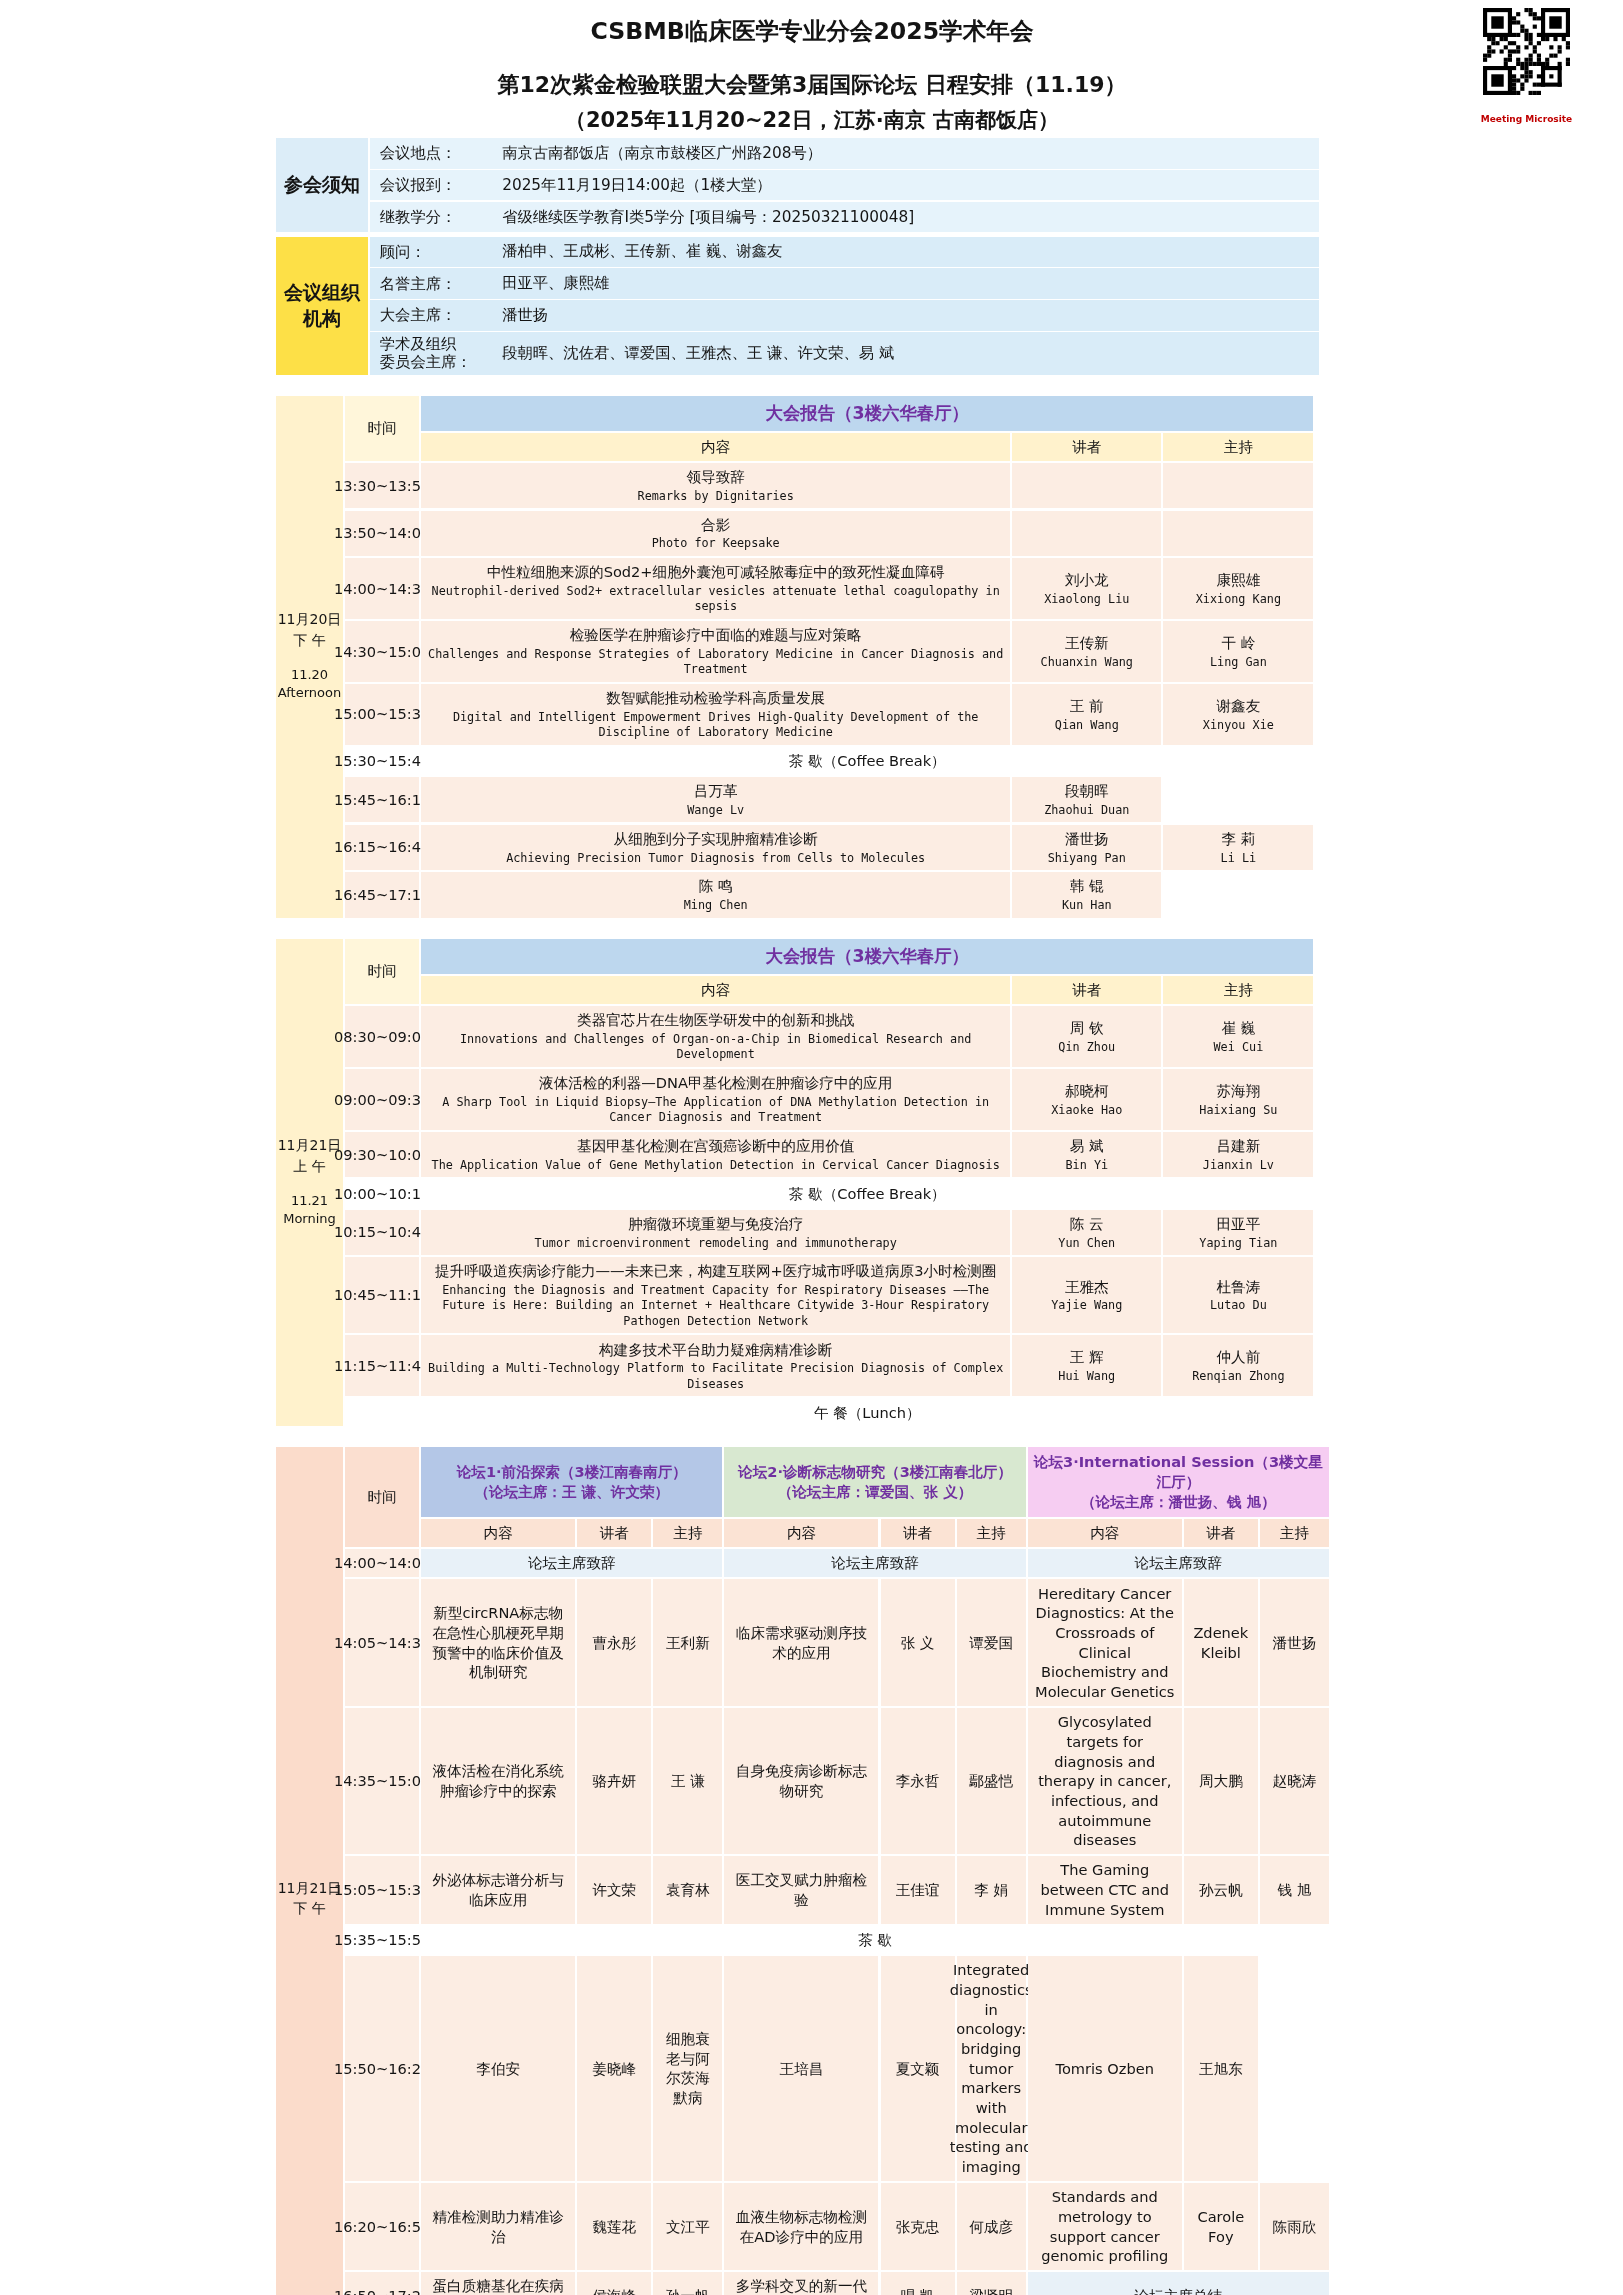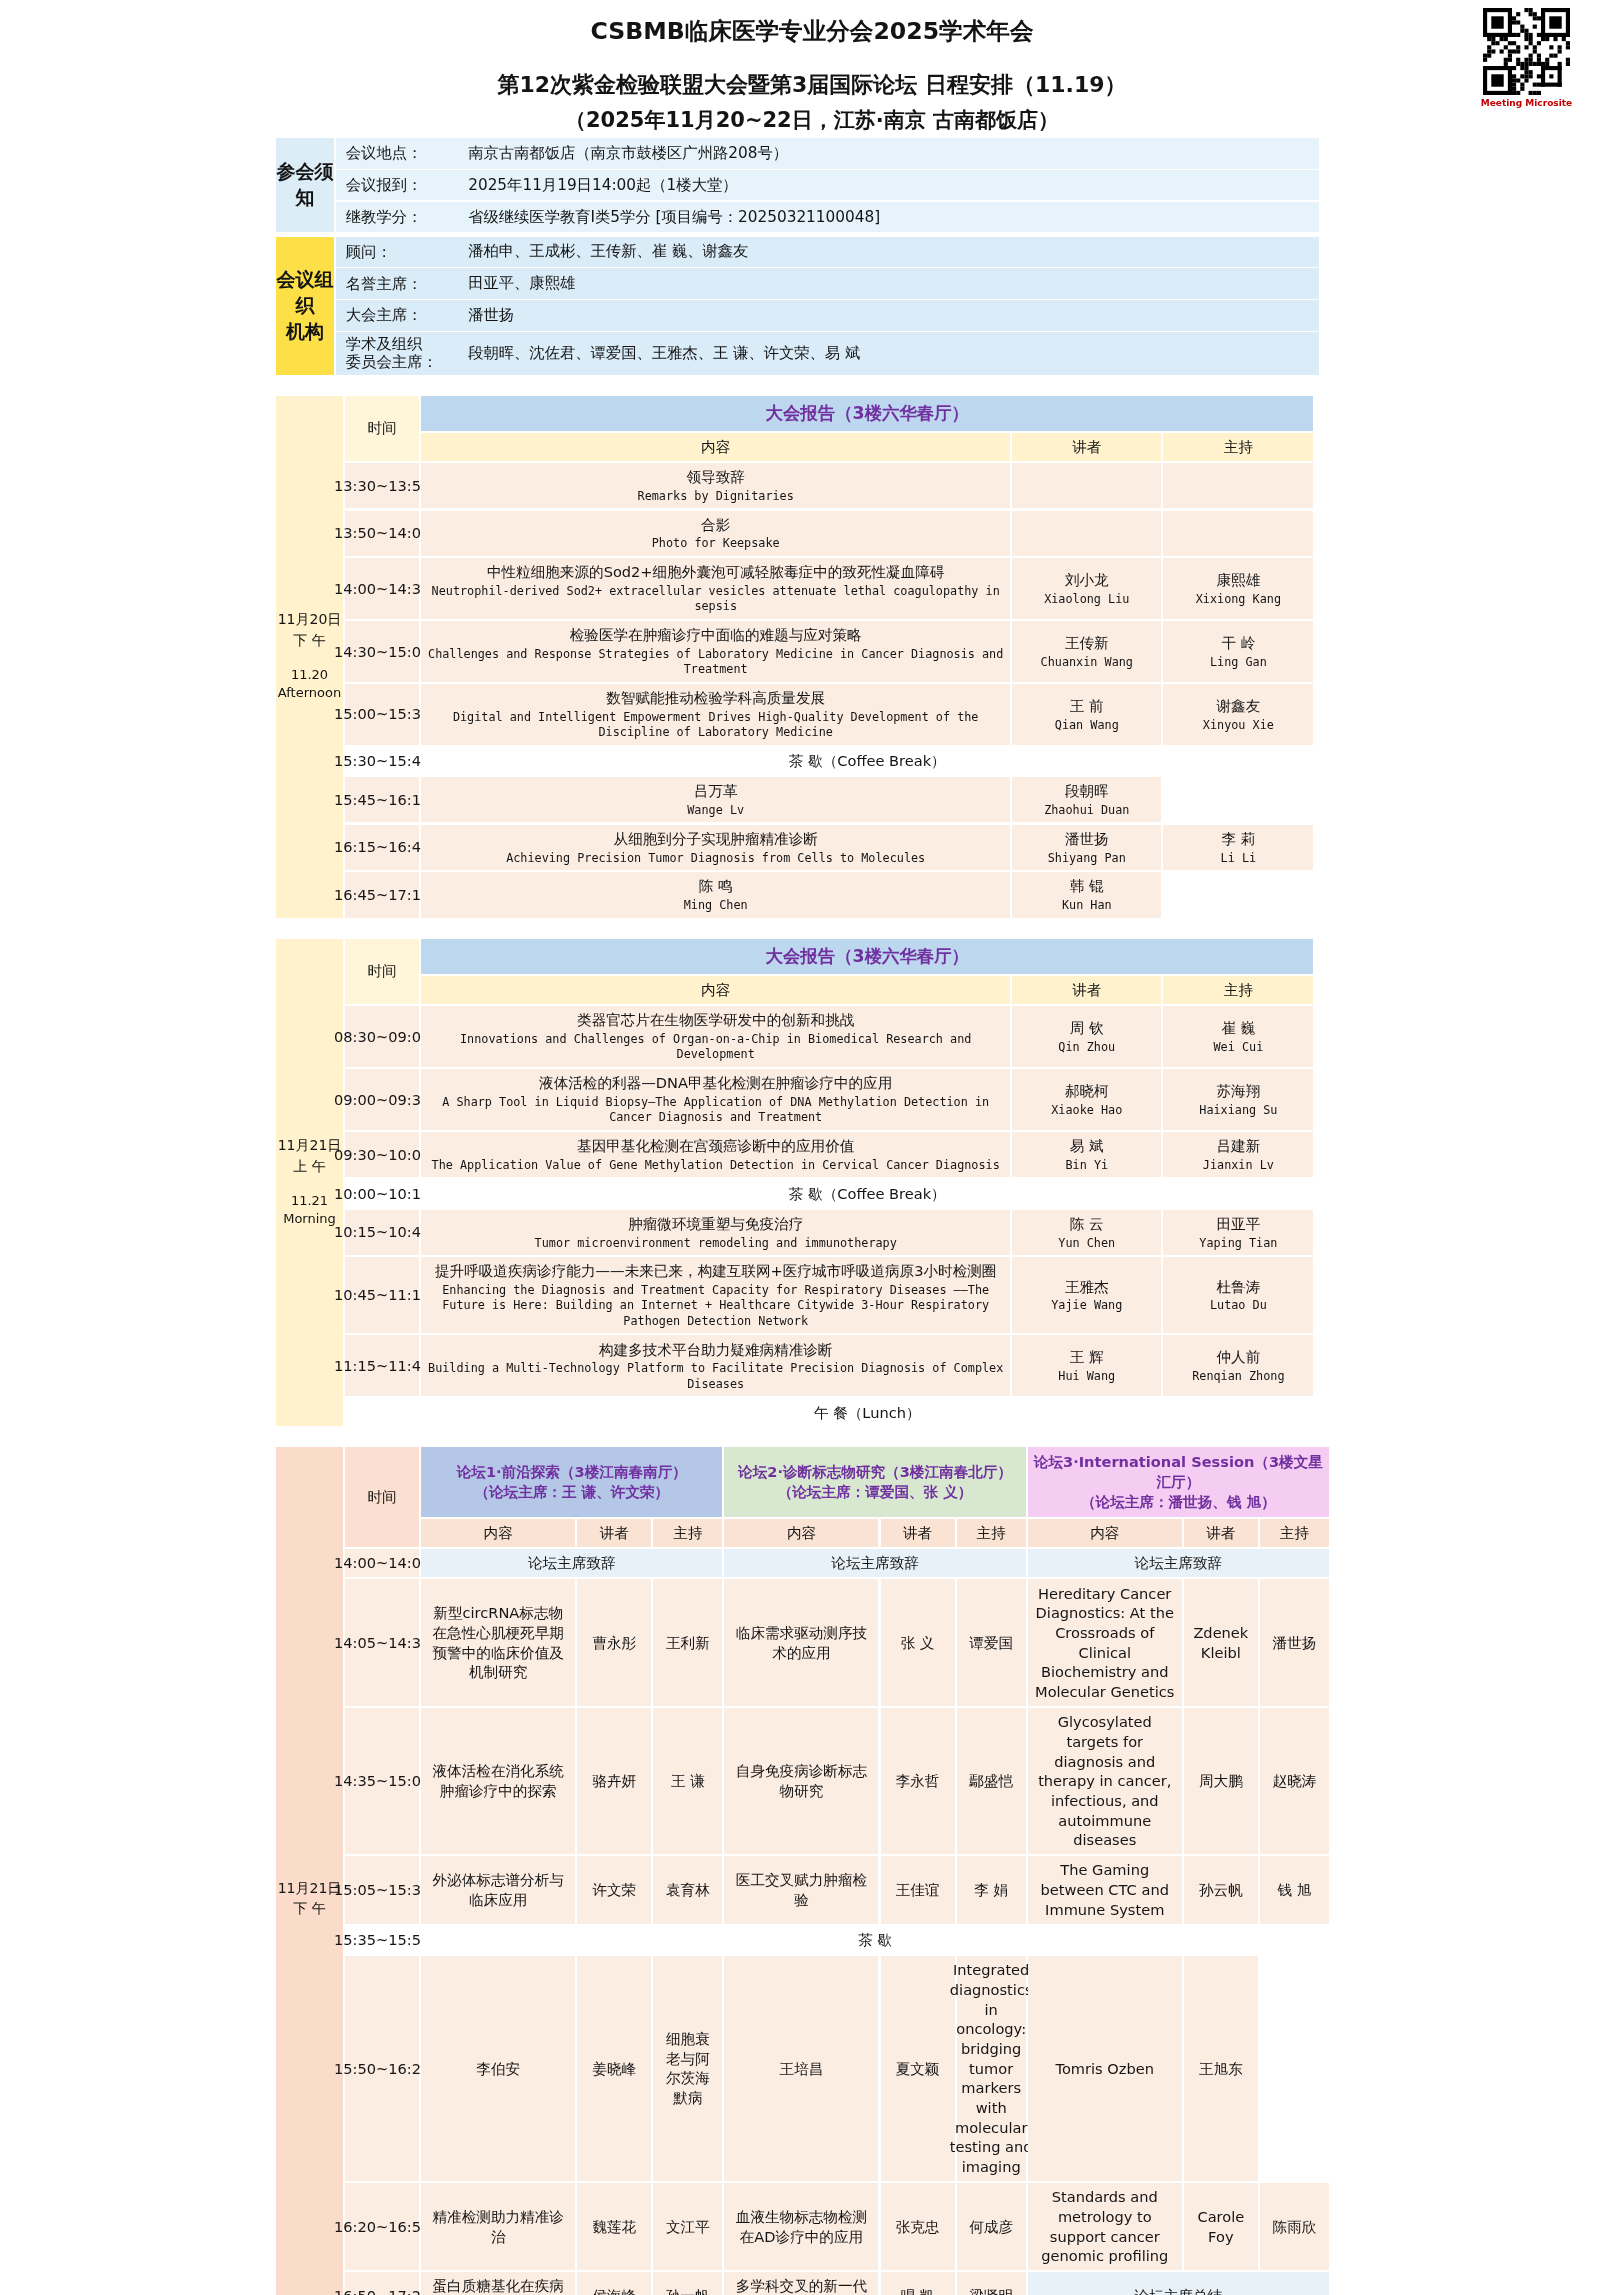--- a/index.html
+++ b/index.html
@@ -4,24 +4,24 @@
 <style>
   html,body{margin:0;padding:0;background:#fff;color:#141414;
     font-family:"DejaVu Sans","Liberation Sans",sans-serif;}
   .page{width:1624px;position:relative;padding-bottom:28px}
   
   .hdr{position:relative;padding-top:15.3px;text-align:center;min-height:111px}
   .t1{font-size:23.6px;font-weight:bold}
   .t2{font-size:22px;font-weight:bold;margin-top:23px}
   .t3{font-size:21px;font-weight:bold;margin-top:5.6px}
   .qr-wrap{position:absolute;right:49px;top:8.3px;width:97px;text-align:center}
-  .qr-caption{font-size:9px;color:#c00000;margin-top:0;font-weight:bold}
+  .qr-caption{font-size:9px;color:#c00000;margin-top:16px;font-weight:bold}
   
   .band{display:flex;margin:4.2px 0 4.2px 276px;width:1043px;gap:2.1px}
-  .band-head{width:58px;display:flex;align-items:center;justify-content:center;
+  .band-head{width:92px;display:flex;align-items:center;justify-content:center;
     font-weight:bold;font-size:19px;text-align:center;white-space:pre-line}
   .b1 .band-head{background:#dcedf8}.b2 .band-head{background:#fde047}
   .band-rows{flex:1;display:flex;flex-direction:column;gap:1.4px}
   .band-row{display:flex;align-items:center;min-height:30.5px}
   .b1 .band-row{background:#e6f3fb}.b2 .band-row{background:#d9ecf8}
   .band-k{width:121px;padding:2.8px 1.4px 2.8px 9.7px;font-size:15.3px;white-space:pre-line;line-height:1.2}
   .band-v{flex:1;padding:2.8px 0;font-size:15.3px}
   
   .session{display:flex;margin:21px 0 21px 276px;width:1043px;gap:2.1px}
   .datecell{width:67px;flex:0 0 67px;display:flex;flex-direction:column;align-items:center;

